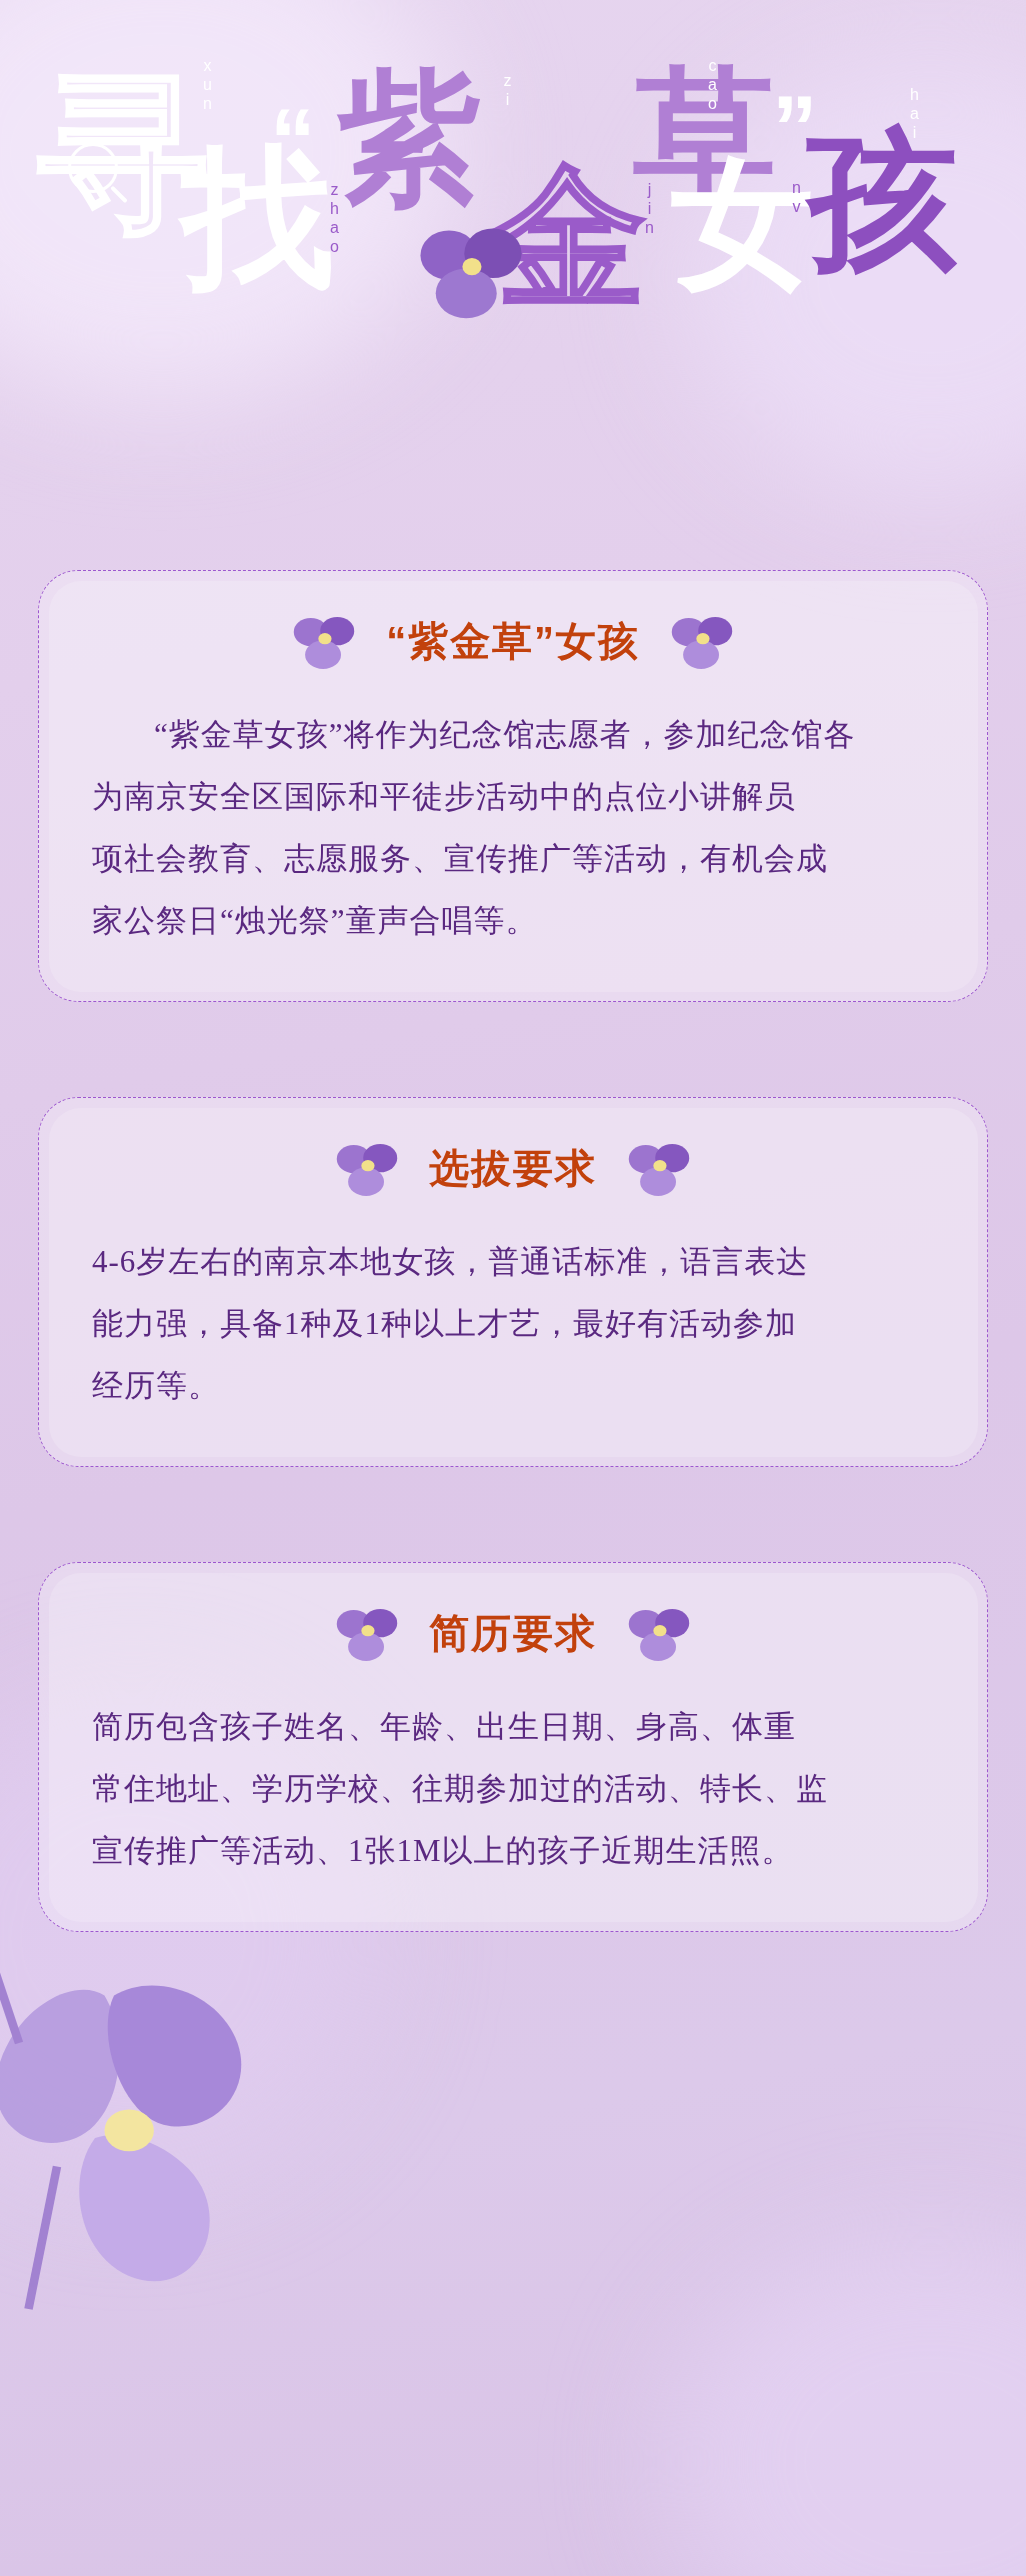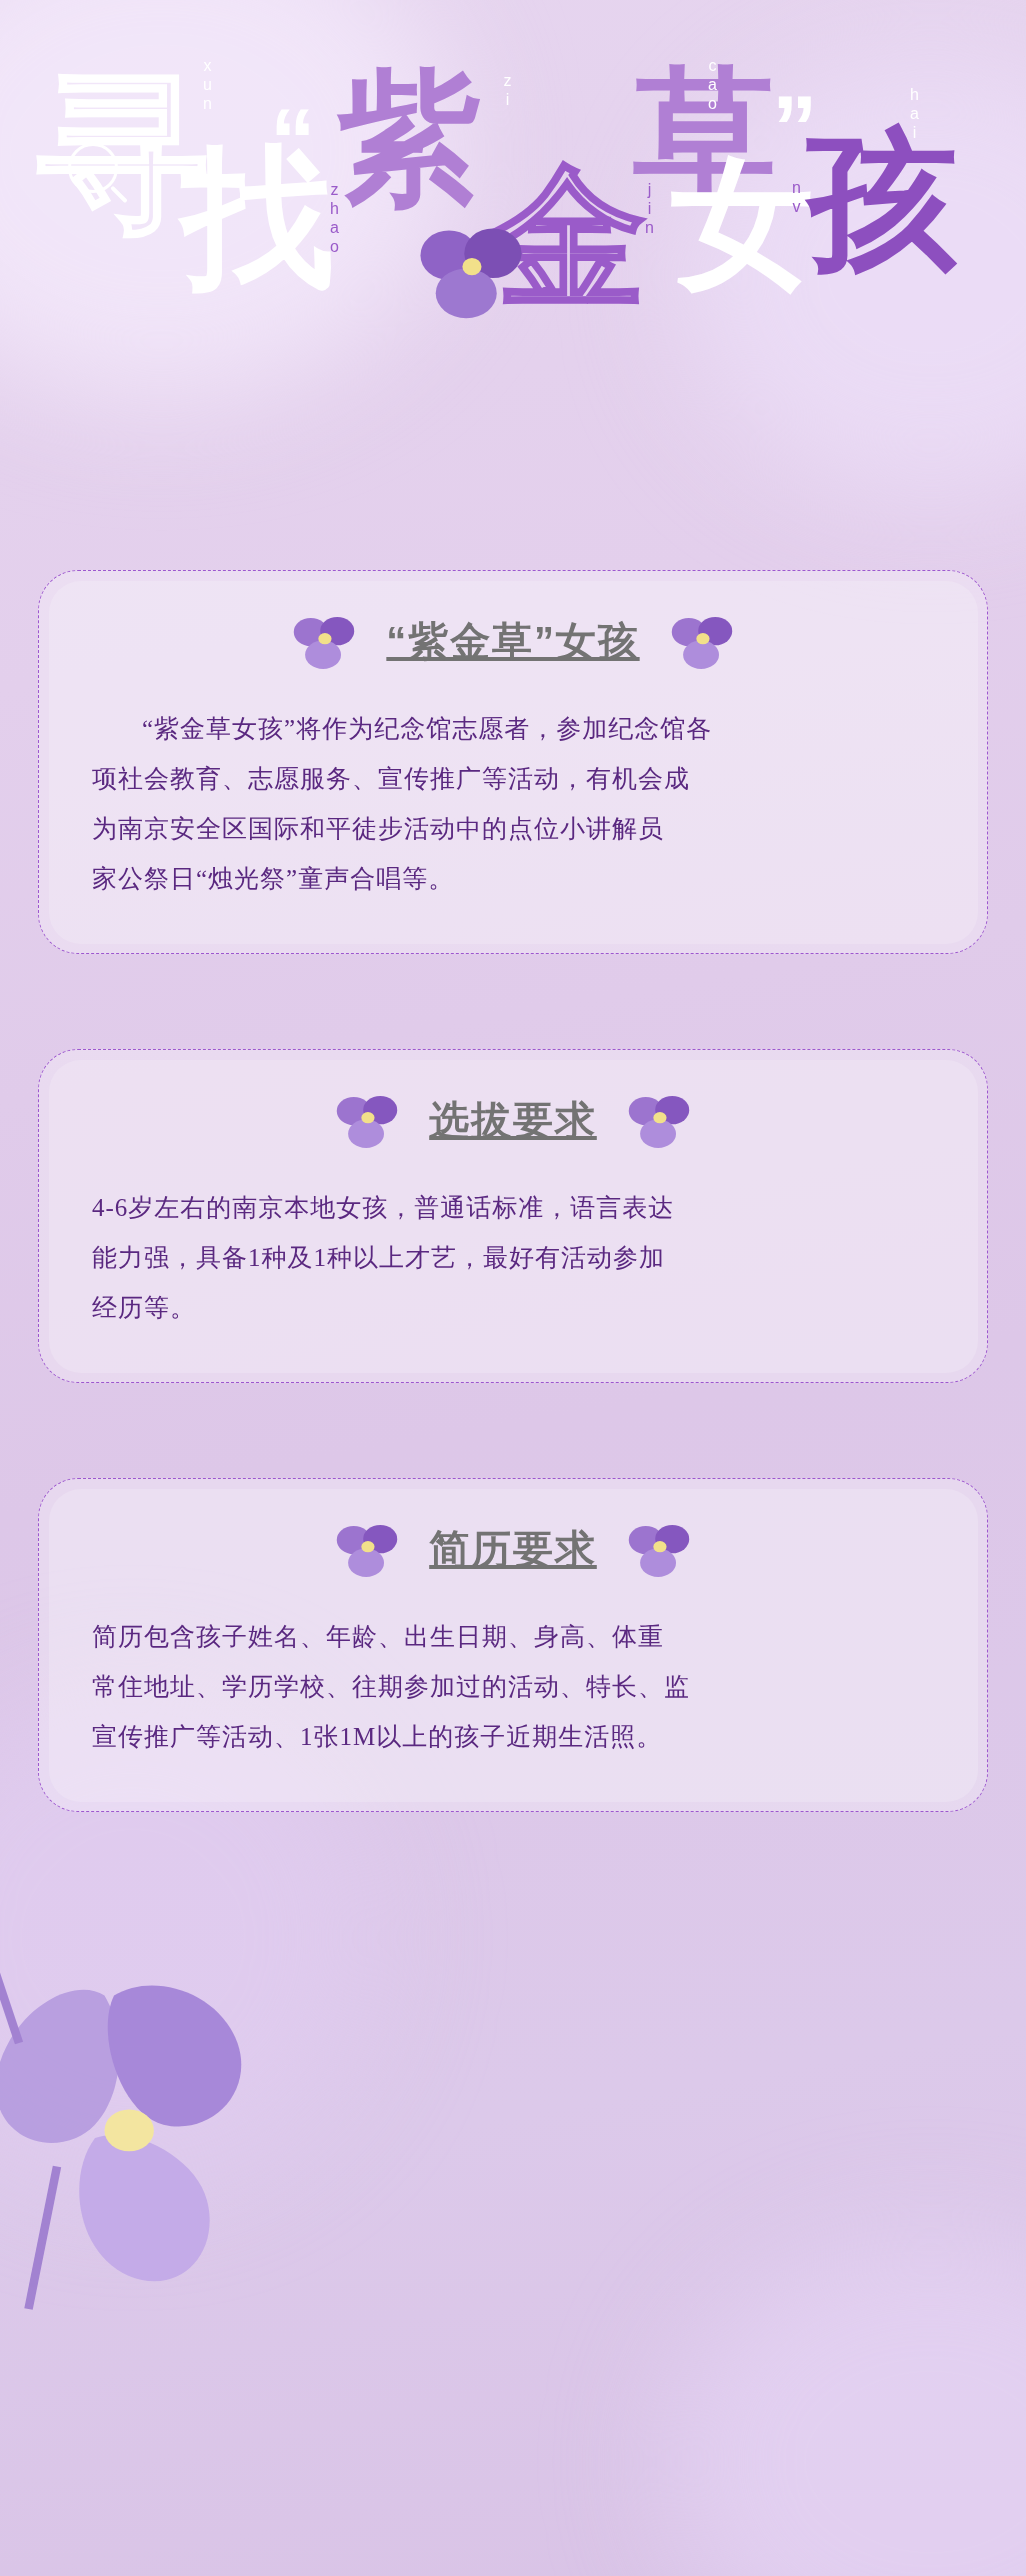--- a/index.html
+++ b/index.html
@@ -135,29 +135,28 @@
     justify-content: center;
     gap: 28.5px;
     margin-bottom: 32px;
     position: relative;
     z-index: 2;
   }
   .card-title {
     font-family: "Liberation Sans", sans-serif;
     font-weight: bold;
     font-size: 40px;
-    color: #737373;
+    color: #c2410c;
     letter-spacing: 1.9px;
-    text-decoration: underline;
   }
 
   .card-body {
     position: relative;
     z-index: 2;
-    font-size: 25px;
+    font-size: 31px;
     line-height: 2.0;
     color: #5a2880;
     text-align: justify;
     letter-spacing: 1px;
   }
 
   
   #card-1 { margin-top: 76px; }
   #card-3 { margin-bottom: 117px; }
 
@@ -240,22 +239,22 @@
     <div class="card-title">“紫金草”女孩</div>
     <svg class="flower-small" width="68" height="61" viewBox="0 0 72 64">
       <ellipse cx="22" cy="22" rx="18" ry="15" fill="#9c74cf"></ellipse>
       <ellipse cx="50" cy="21" rx="18" ry="15" fill="#8557bf"></ellipse>
       <ellipse cx="35" cy="46" rx="19" ry="15" fill="#ae8ddc"></ellipse>
       <ellipse cx="37" cy="29" rx="7" ry="6" fill="#f2e08a"></ellipse>
     </svg>
   </div>
   <div class="card-body">
     <div style="text-indent:2em;">“紫金草女孩”将作为纪念馆志愿者，参加纪念馆各</div>
+    <div>为南京安全区国际和平徒步活动中的点位小讲解员</div>
     <div>项社会教育、志愿服务、宣传推广等活动，有机会成</div>
-    <div>为南京安全区国际和平徒步活动中的点位小讲解员</div>
     <div>家公祭日“烛光祭”童声合唱等。</div>
   </div>
 </div>
 
 <div class="card" id="card-2">
   <div class="card-inner-ghost"></div>
   <div class="card-head">
     <svg class="flower-small" width="68" height="61" viewBox="0 0 72 64">
       <ellipse cx="22" cy="22" rx="18" ry="15" fill="#9c74cf"></ellipse>
       <ellipse cx="50" cy="21" rx="18" ry="15" fill="#8557bf"></ellipse>

